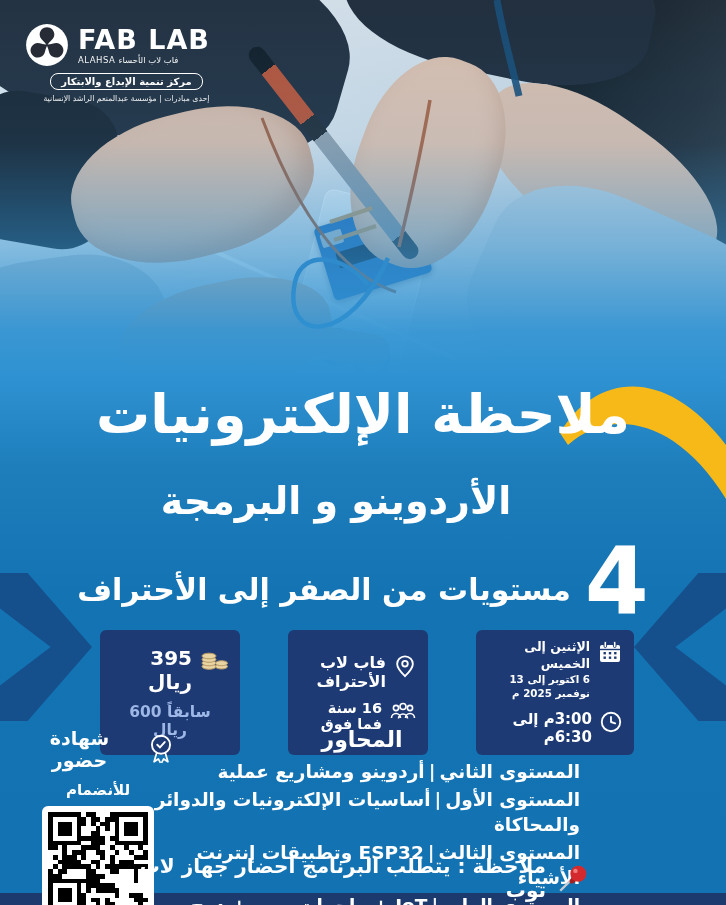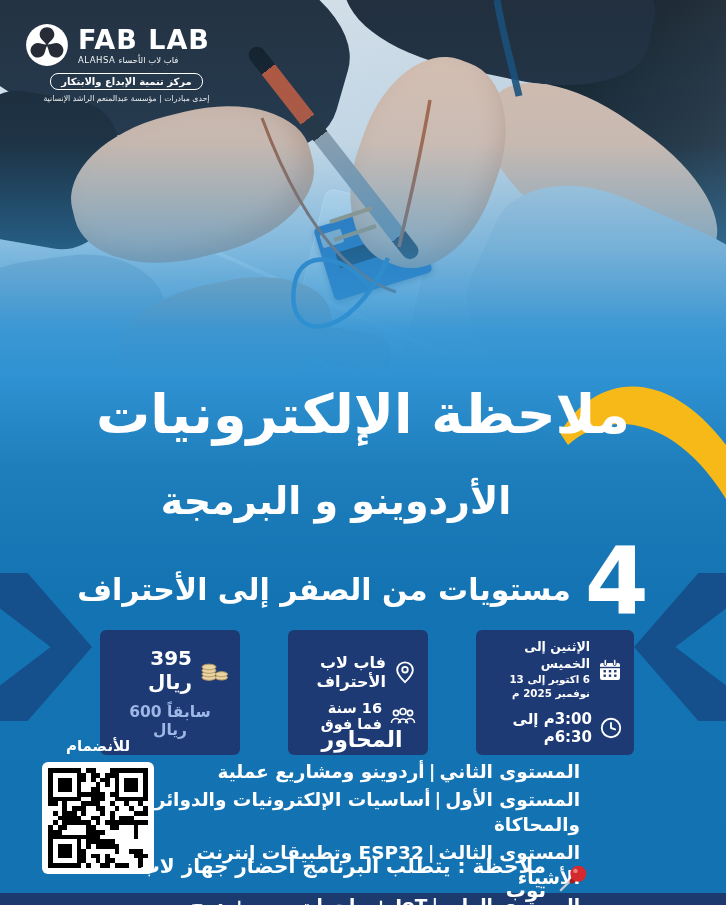--- a/index.html
+++ b/index.html
@@ -38,21 +38,21 @@
   .banner-text{font-size:30px;font-weight:bold;padding-top:14px;}
   .chevron{position:absolute;top:198px;width:92px;height:148px;background:#15508d;z-index:0;
     clip-path:polygon(0% 0%,30% 0%,100% 50%,30% 100%,0% 100%,0% 76%,55% 50%,0% 24%);}
   .chevron.left{left:0;}
   .chevron.right{right:0;transform:scaleX(-1);}
   
   .cards{position:absolute;top:255px;left:0;width:726px;z-index:3;direction:rtl;
     display:flex;justify-content:space-between;padding:0 92px 0 100px;box-sizing:border-box;}
   .card{background:#1e3a74;border-radius:6px;color:#fff;padding:9px 11px;
     display:flex;flex-direction:column;justify-content:center;gap:9px;box-sizing:border-box;}
-  .card-row{display:flex;align-items:center;gap:7px;}
+  .card-row{display:flex;align-items:flex-start;gap:7px;}
   .card.schedule{width:158px;}
   .card.location{width:140px;}
   .card.price{width:140px;}
   .sch-days{font-size:12.5px;font-weight:bold;line-height:1.35;}
   .sch-dates{font-size:10.3px;font-weight:bold;line-height:1.35;}
   .sch-time{font-size:15px;font-weight:bold;}
   .loc-name{font-size:16px;font-weight:bold;}
   .loc-age{font-size:14.5px;font-weight:bold;}
   .price-current{font-size:20px;font-weight:bold;}
   .price-prev{font-size:15.5px;font-weight:bold;color:#9db7e6;text-align:center;width:100%;}
@@ -275,20 +275,31 @@
       </div>
       <div class="topic-row">
         <span class="topic-name">المستوى الثالث</span><span class="topic-div">|</span><span>ESP32 وتطبيقات إنترنت الأشياء</span>
       </div>
       <div class="topic-row">
         <span class="topic-name">المستوى الرابع</span><span class="topic-div">|</span><span>IoT + واجهات ويب + دمج الذكاء الاصطناعي</span>
       </div>
     </div>
 
     <div class="aside">
+      <div class="cert-row">
+        <span class="ico">
+          <svg width="30" height="32" viewBox="0 0 28 30">
+            <circle cx="14" cy="11" r="8.5" fill="none" stroke="#ffffff" stroke-width="1.8"></circle>
+            <path d="M10.5,11 l2.5,2.5 l4.5,-5" fill="none" stroke="#ffffff" stroke-width="1.8" stroke-linecap="round"></path>
+            <path d="M10,18.5 L7.5,27 L11.5,24.3 L13.5,28" fill="none" stroke="#ffffff" stroke-width="1.6" stroke-linejoin="round"></path>
+            <path d="M18,18.5 L20.5,27 L16.5,24.3 L14.5,28" fill="none" stroke="#ffffff" stroke-width="1.6" stroke-linejoin="round"></path>
+          </svg>
+        </span>
+        <span>شهادة حضور</span>
+      </div>
       <div class="join-label">للأنضمام</div>
       <div class="qr-wrap">
         <svg id="qr" width="100" height="100" viewBox="0 0 21 21" shape-rendering="crispEdges">
             <rect x="8" y="0" width="1" height="1" fill="#000"></rect>
             <rect x="9" y="0" width="1" height="1" fill="#000"></rect>
             <rect x="13" y="0" width="1" height="1" fill="#000"></rect>
             <rect x="7" y="1" width="1" height="1" fill="#000"></rect>
             <rect x="9" y="1" width="1" height="1" fill="#000"></rect>
             <rect x="10" y="1" width="1" height="1" fill="#000"></rect>
             <rect x="12" y="1" width="1" height="1" fill="#000"></rect>

